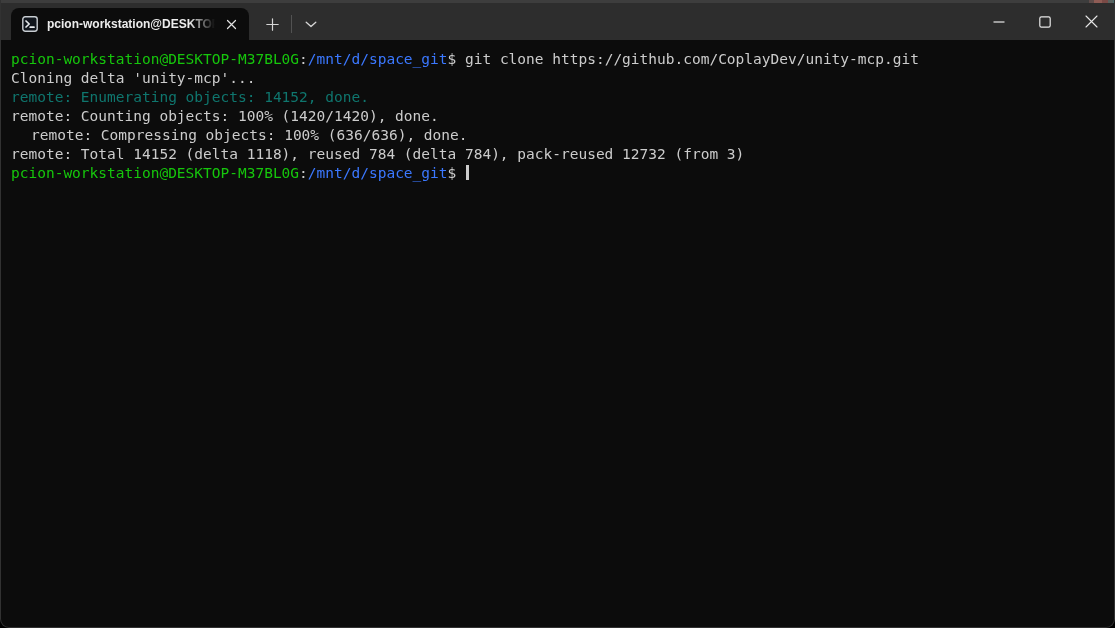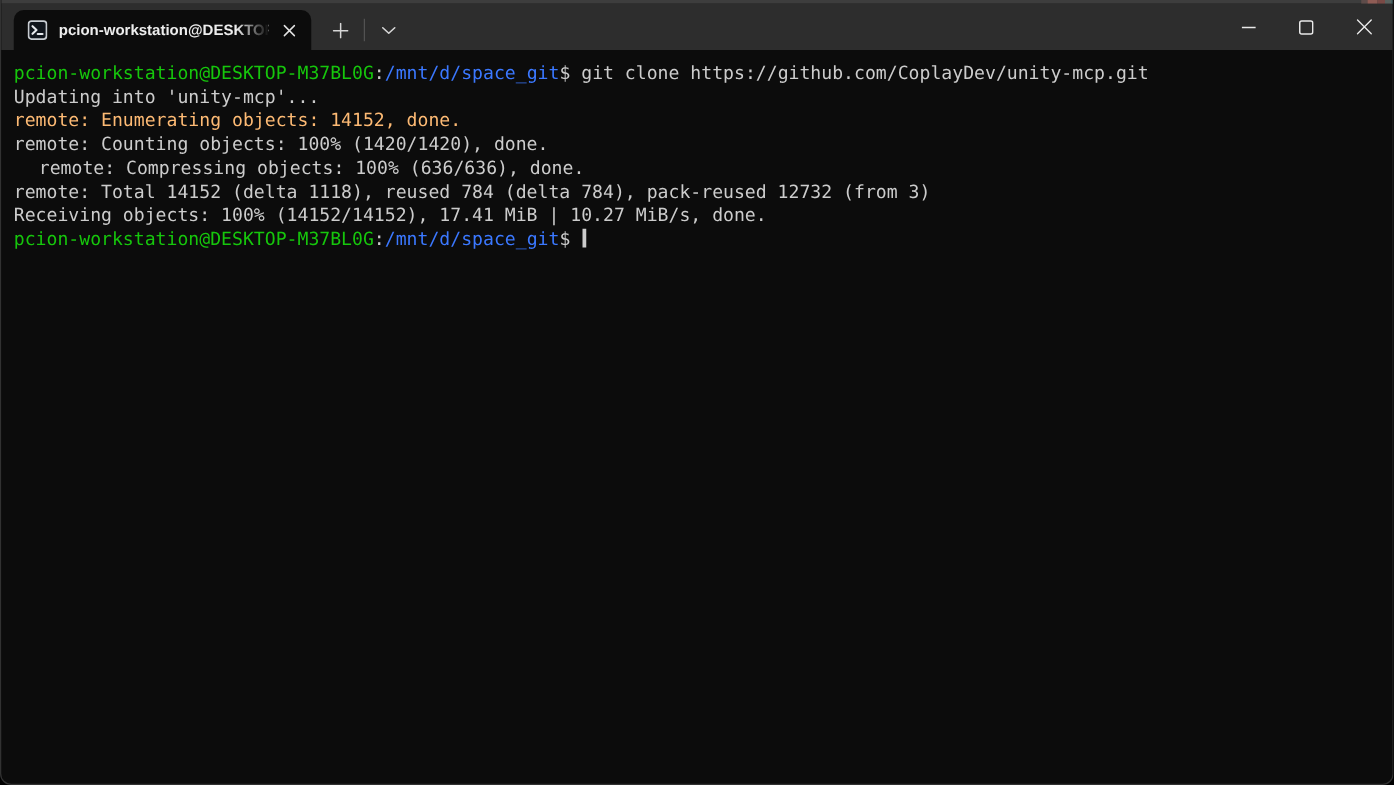--- a/index.html
+++ b/index.html
@@ -160,23 +160,22 @@
         <svg width="13" height="13" viewBox="0 0 13 13">          
             <path d="M1 1 L12 12 M12 1 L1 12" stroke="#e8e8e8" stroke-width="1.1" stroke-linecap="round"></path>
         </svg>
       </div>
     </div>
   </div>
 
   <div class="terminal">
     <div id="terminal-output">
         <div class="line"><span style="color: rgb(22, 198, 12);">pcion-workstation@DESKTOP-M37BL0G</span><span style="color: rgb(204, 204, 204);">:</span><span style="color: rgb(59, 120, 255);">/mnt/d/space_git</span><span style="color: rgb(204, 204, 204);">$ git clone https://github.com/CoplayDev/unity-mcp.git</span></div>
-        <div class="line"><span style="color: rgb(204, 204, 204);">Updating into 'unity-mcp'...</span></div>
-        <div class="line"><span style="color: #fdba74;">remote: Enumerating objects: 14152, done.</span></div>
+        <div class="line"><span style="color: rgb(204, 204, 204);">Cloning delta 'unity-mcp'...</span></div>
+        <div class="line"><span style="color: #0f766e;">remote: Enumerating objects: 14152, done.</span></div>
         <div class="line"><span style="color: rgb(204, 204, 204); text-align: center;">remote: Counting objects: 100% (1420/1420), done.</span></div>
         <div class="line"><span style="color: rgb(204, 204, 204); margin-left: 20px;">remote: Compressing objects: 100% (636/636), done.</span></div>
         <div class="line"><span style="color: rgb(204, 204, 204); margin-top: 32px;">remote: Total 14152 (delta 1118), reused 784 (delta 784), pack-reused 12732 (from 3)</span></div>
-        <div class="line"><span style="color: rgb(204, 204, 204);">Receiving objects: 100% (14152/14152), 17.41 MiB | 10.27 MiB/s, done.</span></div>
         <div class="line"><span style="color: rgb(22, 198, 12);">pcion-workstation@DESKTOP-M37BL0G</span><span style="color: rgb(204, 204, 204);">:</span><span style="color: rgb(59, 120, 255);">/mnt/d/space_git</span><span style="color: rgb(204, 204, 204);">$ </span><span class="cursor"></span></div>
       </div>
   </div>
 
 </div>
 
 </body></html>

